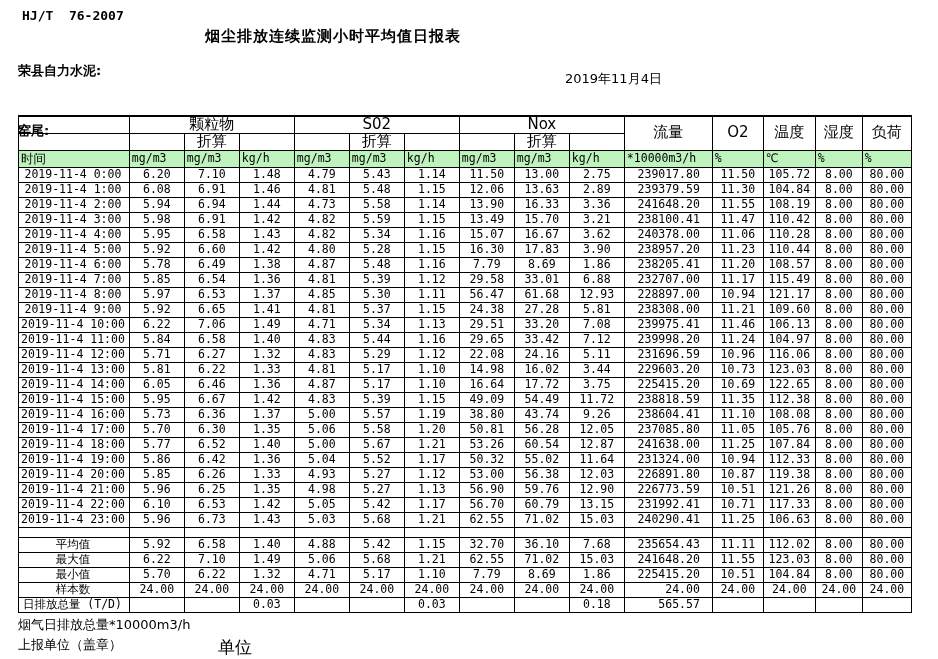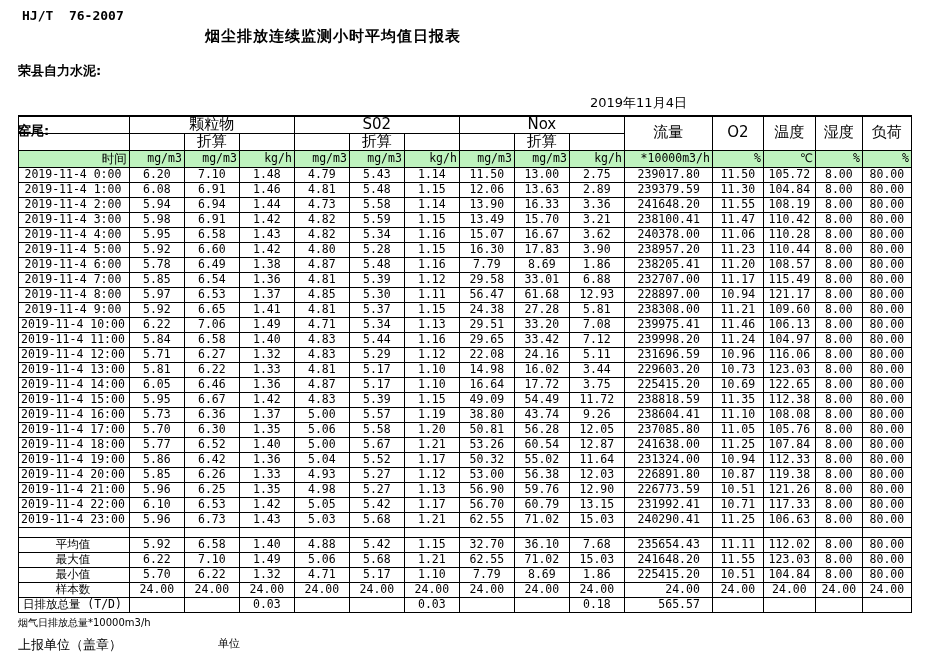--- a/index.html
+++ b/index.html
@@ -6,52 +6,52 @@
   html,body { margin:0; padding:0; }
   body {
     width:938px; height:659px; position:relative; background:#fff;
     font-family:"DejaVu Sans", sans-serif; color:#000; overflow:hidden;
   }
   .abs { position:absolute; white-space:pre; }
   .standard { left:22px; top:8px; font-size:13px; font-weight:bold; font-family:"DejaVu Sans Mono", monospace; }
   .title { left:205px; top:27px; font-size:15px; font-weight:bold; letter-spacing:1px; }
   .company { left:18px; top:62px; font-size:13px; font-weight:bold; }
   .site { left:18px; top:81px; font-size:13px; font-weight:bold;margin-top:41px; }
-  .date { left:565px; top:94px; font-size:13px;margin-left:25px; }
+  .date { left:565px; top:70px; font-size:13px; }
 
   table.report {
     position:absolute; left:18px; top:115px;
     border-collapse:collapse; table-layout:fixed;
     border:1px solid var(--border); border-top:2px solid var(--border);
   }
   table.report th, table.report td {
     border:1px solid var(--border);
     padding:0 2px; overflow:hidden;
     font-weight:normal; line-height:1.05;
     white-space:nowrap;
   }
   thead tr.g1 th, thead tr.g2 th { height:12px; font-size:15px; text-align:center; }
   thead tr.units th {
-    height:16px; font-size:11.5px; text-align:right;
+    height:16px; font-size:11.5px; text-align:left;
     background:var(--green);
     font-family:"DejaVu Sans Mono","DejaVu Sans", monospace;
   }
   thead tr.units th.time-h { font-size:12.5px; font-family:"DejaVu Sans", sans-serif; }
   tbody td {
     height:14px; font-size:11.5px; text-align:center;
     font-family:"DejaVu Sans Mono","DejaVu Sans", monospace;
   }
   tbody td.col-0 { text-align:center; padding-right:4px; }
   tbody td.col-10 { text-align:right; padding-right:12px; }
   tbody.spacer td { height:9px; }
   tbody.summary tr:last-child td.col-0 { text-align:center; padding-left:1px; }
 
-  .footnote { left:18px; top:616px; font-size:10px; }
+  .footnote { left:18px; top:616px; font-size:13px; }
   .report-unit { left:18px; top:636px; font-size:13px; }
-  .unit-label { left:218px; top:636px; font-size:11px; }
+  .unit-label { left:218px; top:636px; font-size:17px; }
 </style>
 </head>
 <body>
 
 <div class="abs standard">HJ/T  76-2007</div>
 <div class="abs title">烟尘排放连续监测小时平均值日报表</div>
 <div class="abs company">荣县自力水泥:</div>
 <div class="abs site">窑尾:</div>
 <div class="abs date">2019年11月4日</div>
 

